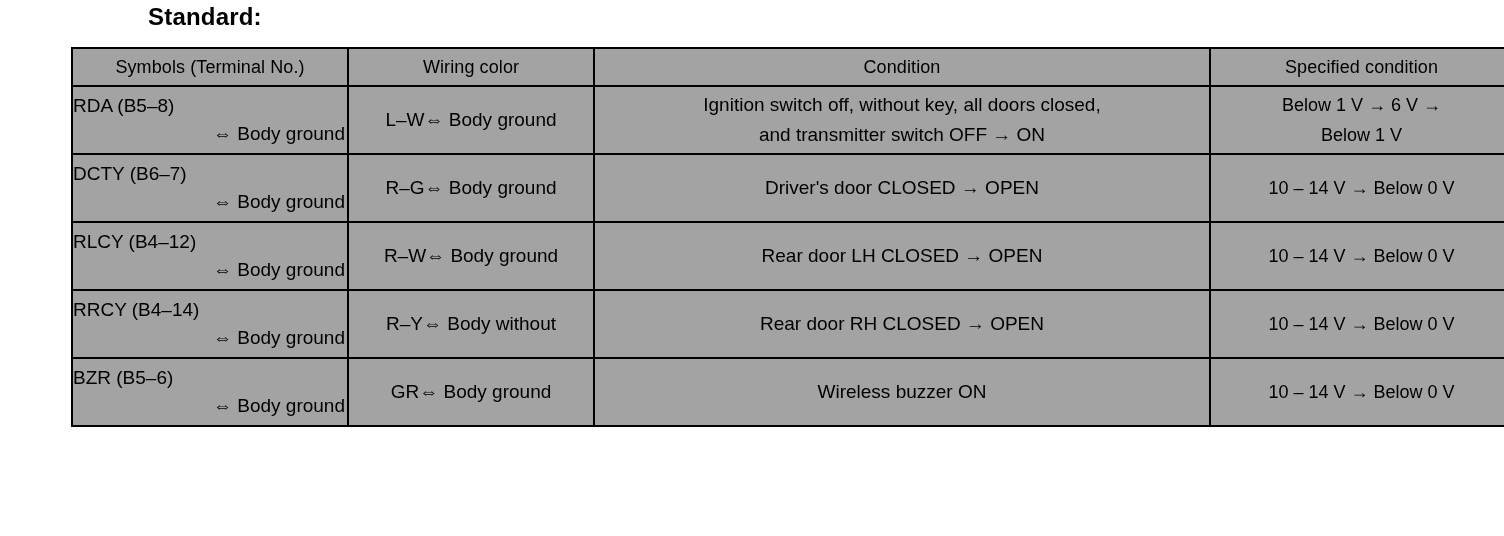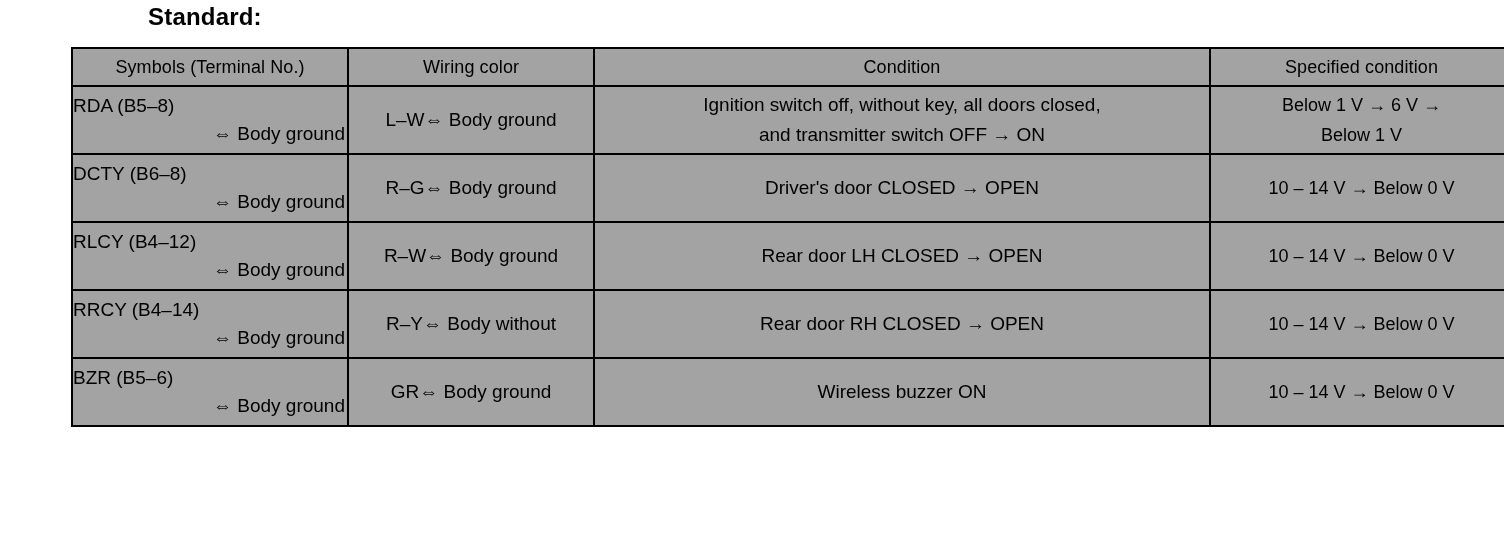--- a/index.html
+++ b/index.html
@@ -144,21 +144,21 @@
             <span class="cond-line">Ignition switch off, without key, all doors closed,</span>
             <span class="cond-line">and transmitter switch OFF → ON</span>
           </td>
           <td class="cell-spec">
             <span class="spec-line">Below 1 V → 6 V →</span>
             <span class="spec-line">Below 1 V</span>
           </td>
         </tr>
         <tr>
           <td class="cell-symbol">
-            <span class="symbol-name">DCTY (B6–8)</span>
+            <span class="symbol-name">DCTY (B6–7)</span>
             <span class="symbol-ground">⇔ Body ground</span>
           </td>
           <td class="cell-wiring">R–G⇔ Body ground</td>
           <td class="cell-condition">
             <span class="cond-line">Driver's door CLOSED → OPEN</span>
           </td>
           <td class="cell-spec">
             <span class="spec-line">10 – 14 V → Below 0 V</span>
           </td>
         </tr>

